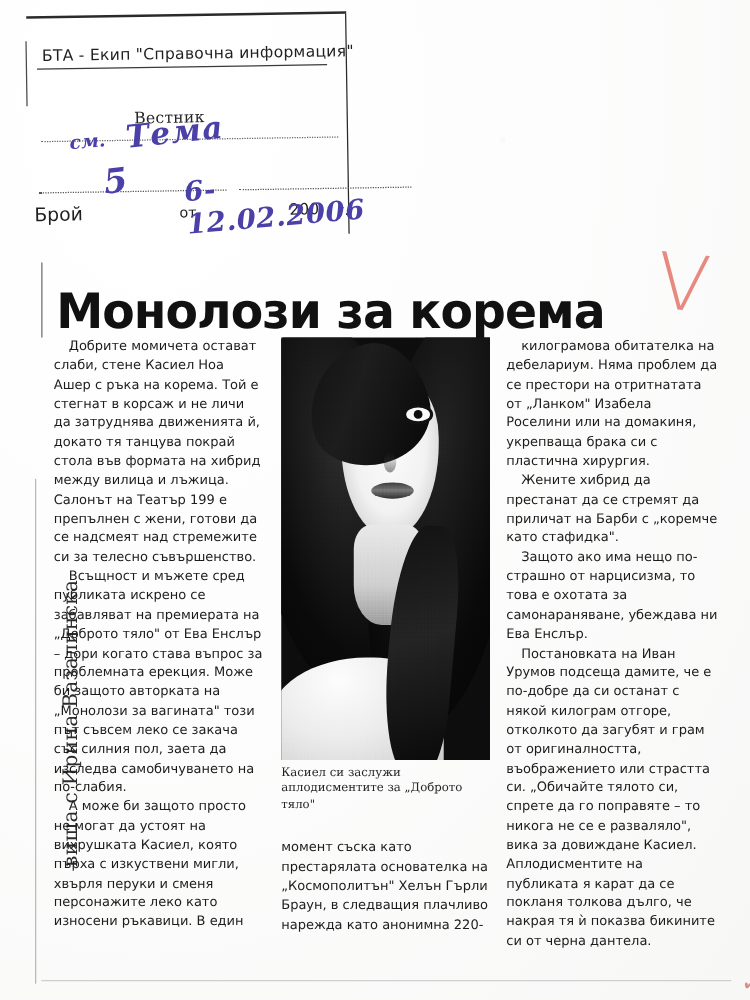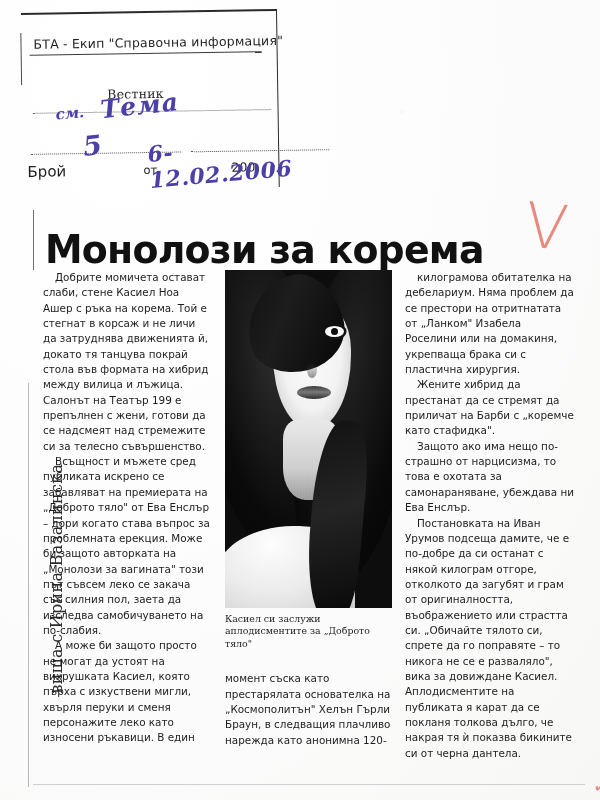--- a/index.html
+++ b/index.html
@@ -295,21 +295,21 @@
         <div class="shoulder"></div>
         <div class="bang"></div>
         <div class="eye"></div>
         <div class="nose"></div>
         <div class="lips"></div>
         <div class="lock"></div>
         <div class="grain"></div>
       </div>
       <div id="caption">Касиел си заслужи аплодисментите за „Доброто тяло"</div>
       <div id="col2tail">
-        <p>момент съска като престарялата основателка на „Космополитън" Хелън Гърли Браун, в следващия плачливо нарежда като анонимна 120-</p>
+        <p>момент съска като престарялата основателка на „Космополитън" Хелън Гърли Браун, в следващия плачливо нарежда като анонимна 220-</p>
       </div>
     </div>
 
     <div class="col" id="col3">
       <p>килограмова обитателка на дебелариум. Няма проблем да се престори на отритнатата от „Ланком"  Изабела Роселини или на домакиня, укрепваща брака си с пластична хирургия.</p>
       <p>Жените хибрид да престанат да се стремят да приличат на Барби с „коремче като стафидка".</p>
       <p>Защото ако има нещо по-страшно от нарцисизма, то това е охотата за самонараняване, убеждава ни Ева Енслър.</p>
       <p>Постановката на Иван Урумов подсеща дамите, че е по-добре да си останат с някой килограм отгоре, отколкото да загубят и грам от оригиналността, въображението или страстта си. „Обичайте тялото си, спрете да го поправяте – то никога не се е развалялo", вика за довиждане Касиел. Аплодисментите на публиката я карат да се покланя толкова дълго,  че накрая тя ѝ показва бикините си от черна дантела.</p>
     </div>
 

